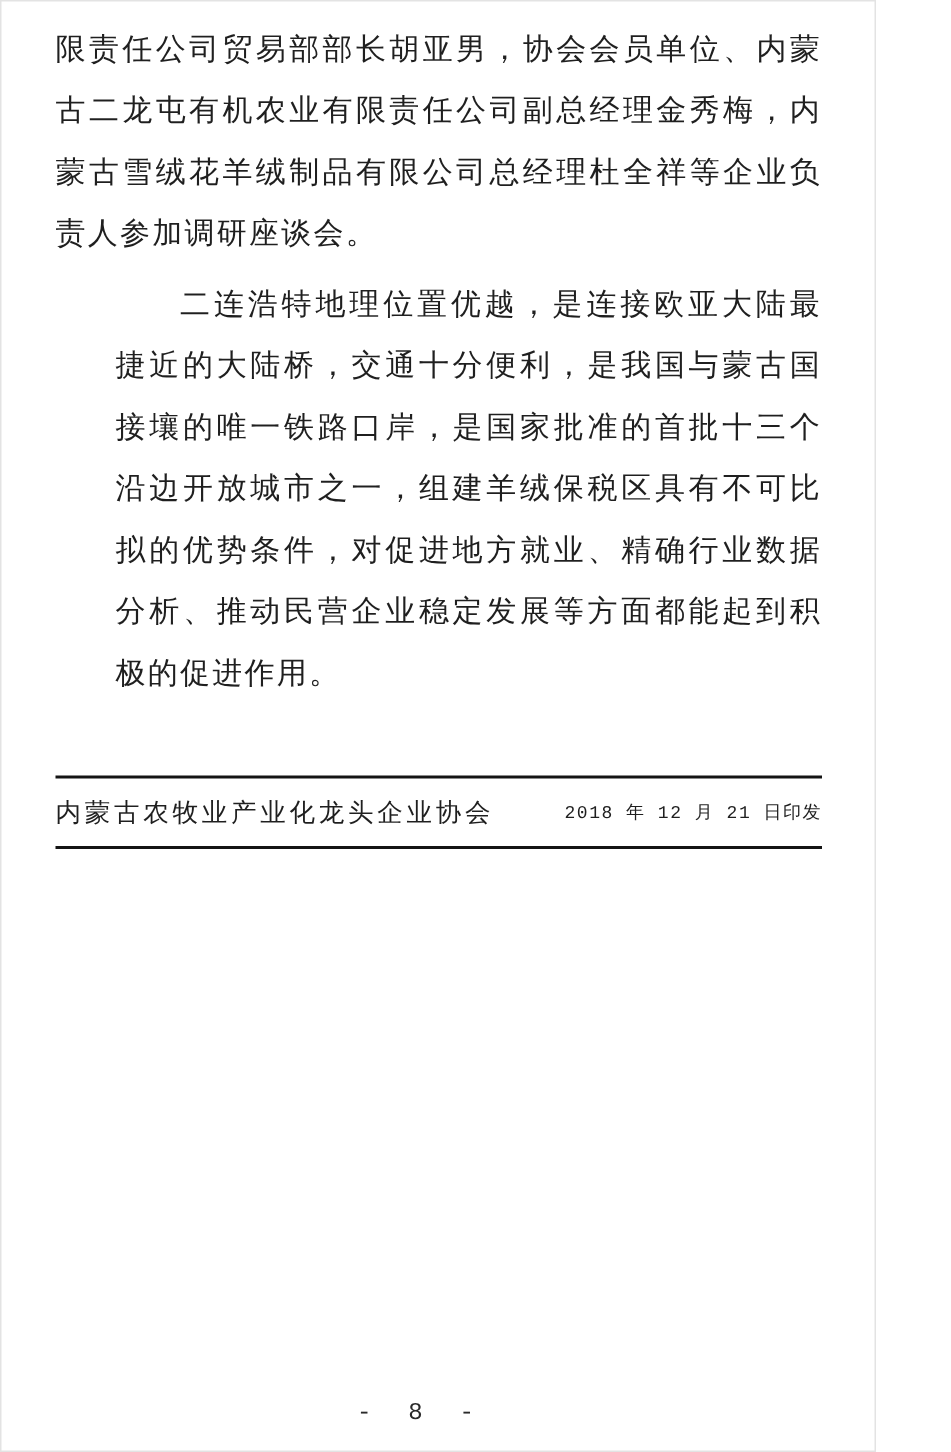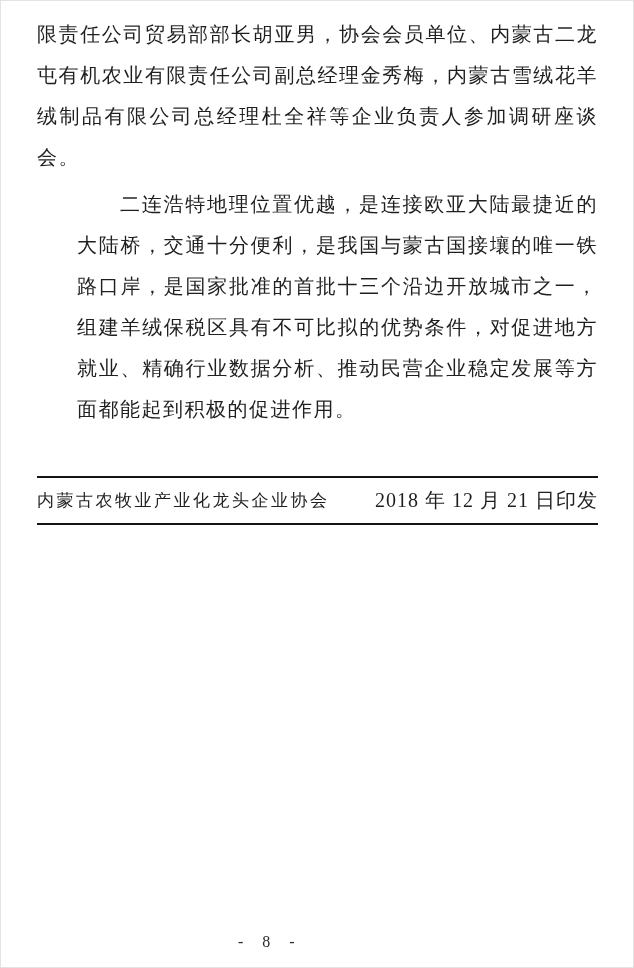--- a/index.html
+++ b/index.html
@@ -2,26 +2,26 @@
 <html><head>
 <meta charset="utf-8">
 <style>
   html, body {
     margin: 0;
     padding: 0;
     background: #ffffff;
   }
   .page {
     position: relative;
-    width: 634px;
+    width: 584px;
     height: 968px;
     box-sizing: border-box;
     background: #ffffff;
     border: 1px solid #e3e3e3;
-    font-family: Liberation Serif, serif;
+    font-family: Liberation Mono, monospace;
     color: #1f1f1f;
     overflow: hidden;
   }
   .content {
     padding: 13px 35px 0 36px;
   }
   .para {
     margin: 0;
     font-size: 20px;
     line-height: 41px;
@@ -57,21 +57,21 @@
     justify-content: space-between;
     align-items: center;
     gap: 16px;
   }
   .issuer {
     font-size: 17px;
     letter-spacing: 2.5px;
     color: #1f1f1f;
   }
   .issue-date {
-    font-size: 20px;
+    font-size: 12px;
     letter-spacing: 1px;
     color: #1f1f1f;
   }
   .page-number {
     position: absolute;
     left: 237px;
     top: 932px;
     font-size: 16px;
     letter-spacing: 6px;
     word-spacing: 3px;

